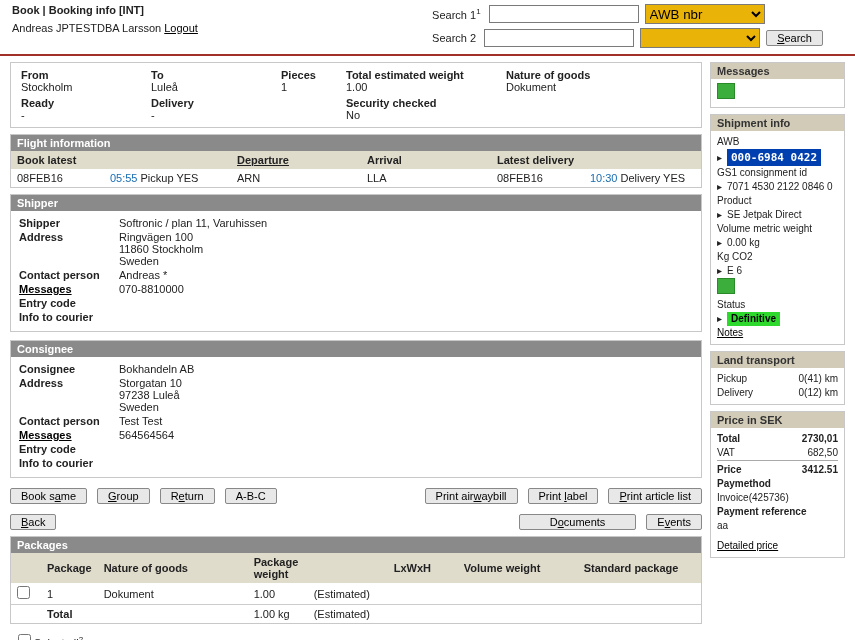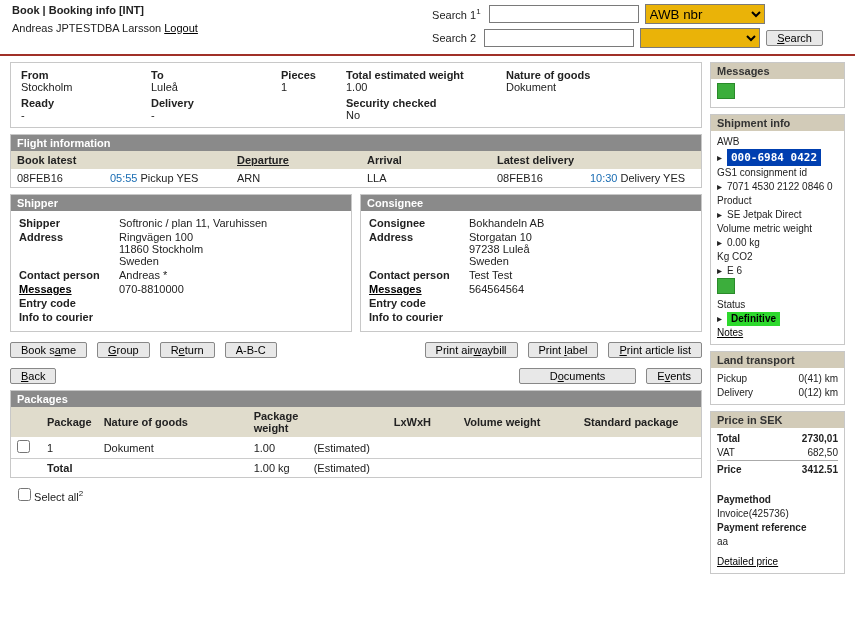--- a/index.html
+++ b/index.html
@@ -26,21 +26,21 @@
   .panelhdr { background:#8a8a8a; color:#fff; font-weight:bold; padding:2px 6px; font-size:11px;}
   .smallhdr { background:#d2cbb8; color:#333; font-weight:bold; padding:2px 6px; font-size:11px;}
   .inner { padding:6px 8px;}
   .overview { display:flex; padding:6px 10px; gap:10px; align-items:flex-start;}
   .col { display:flex; flex-direction:column; }
   .lblb { font-weight:bold;}
   .sub { margin-top:4px;}
   .tbl { width:100%; border-collapse:collapse;}
   .tbl th { text-align:left; font-weight:bold; background:#e0dccc; padding:3px 6px;}
   .tbl td { padding:3px 6px; }
-  .row2 { display:flex; gap:8px;}
+  .row2 { display:flex; gap:8px;flex-direction:column;}
   .half { flex:1;}
   .kv { display:flex; margin-bottom:2px;}
   .kv .k { width:100px; font-weight:bold;}
   .kv .v { flex:1;}
   .btnrow { display:flex; gap:10px; margin-top:4px;}
   .checkbox { width:13px; height:13px;}
   .time { color:#1a6db3;margin-left:44px;}
   .rightcard { border:1px solid #c8c8c8;}
   .rightinner { padding:4px 6px; font-size:10px; line-height:1.4;}
   .awbtag { display:inline-block; background:#003fb0; color:#fff; font-weight:bold; padding:1px 4px; font-family:monospace; font-size:11px;}
@@ -316,21 +316,21 @@
             <span class="lblb">2730,01</span>
           </div>
         <div class="pricecell">
             <span>VAT</span>
             <span>682,50</span>
           </div>
         <div class="pricecell" style="border-top:1px solid #aaa; padding-top:2px;">
             <span class="lblb">Price</span>
             <span class="lblb">3412.51</span>
           </div>
-        <div class="lblb" style="margin-top:16px;">Paymethod</div>
+        <div class="lblb" style="margin-top:0;">Paymethod</div>
         <div>Invoice(425736)</div>
         <div class="lblb">Payment reference</div>
         <div>aa</div>
         <div style="margin-top:6px;"><a>Detailed price</a></div>
       </div>
     </div>
   </div>
 </div>
 
 </body></html>

